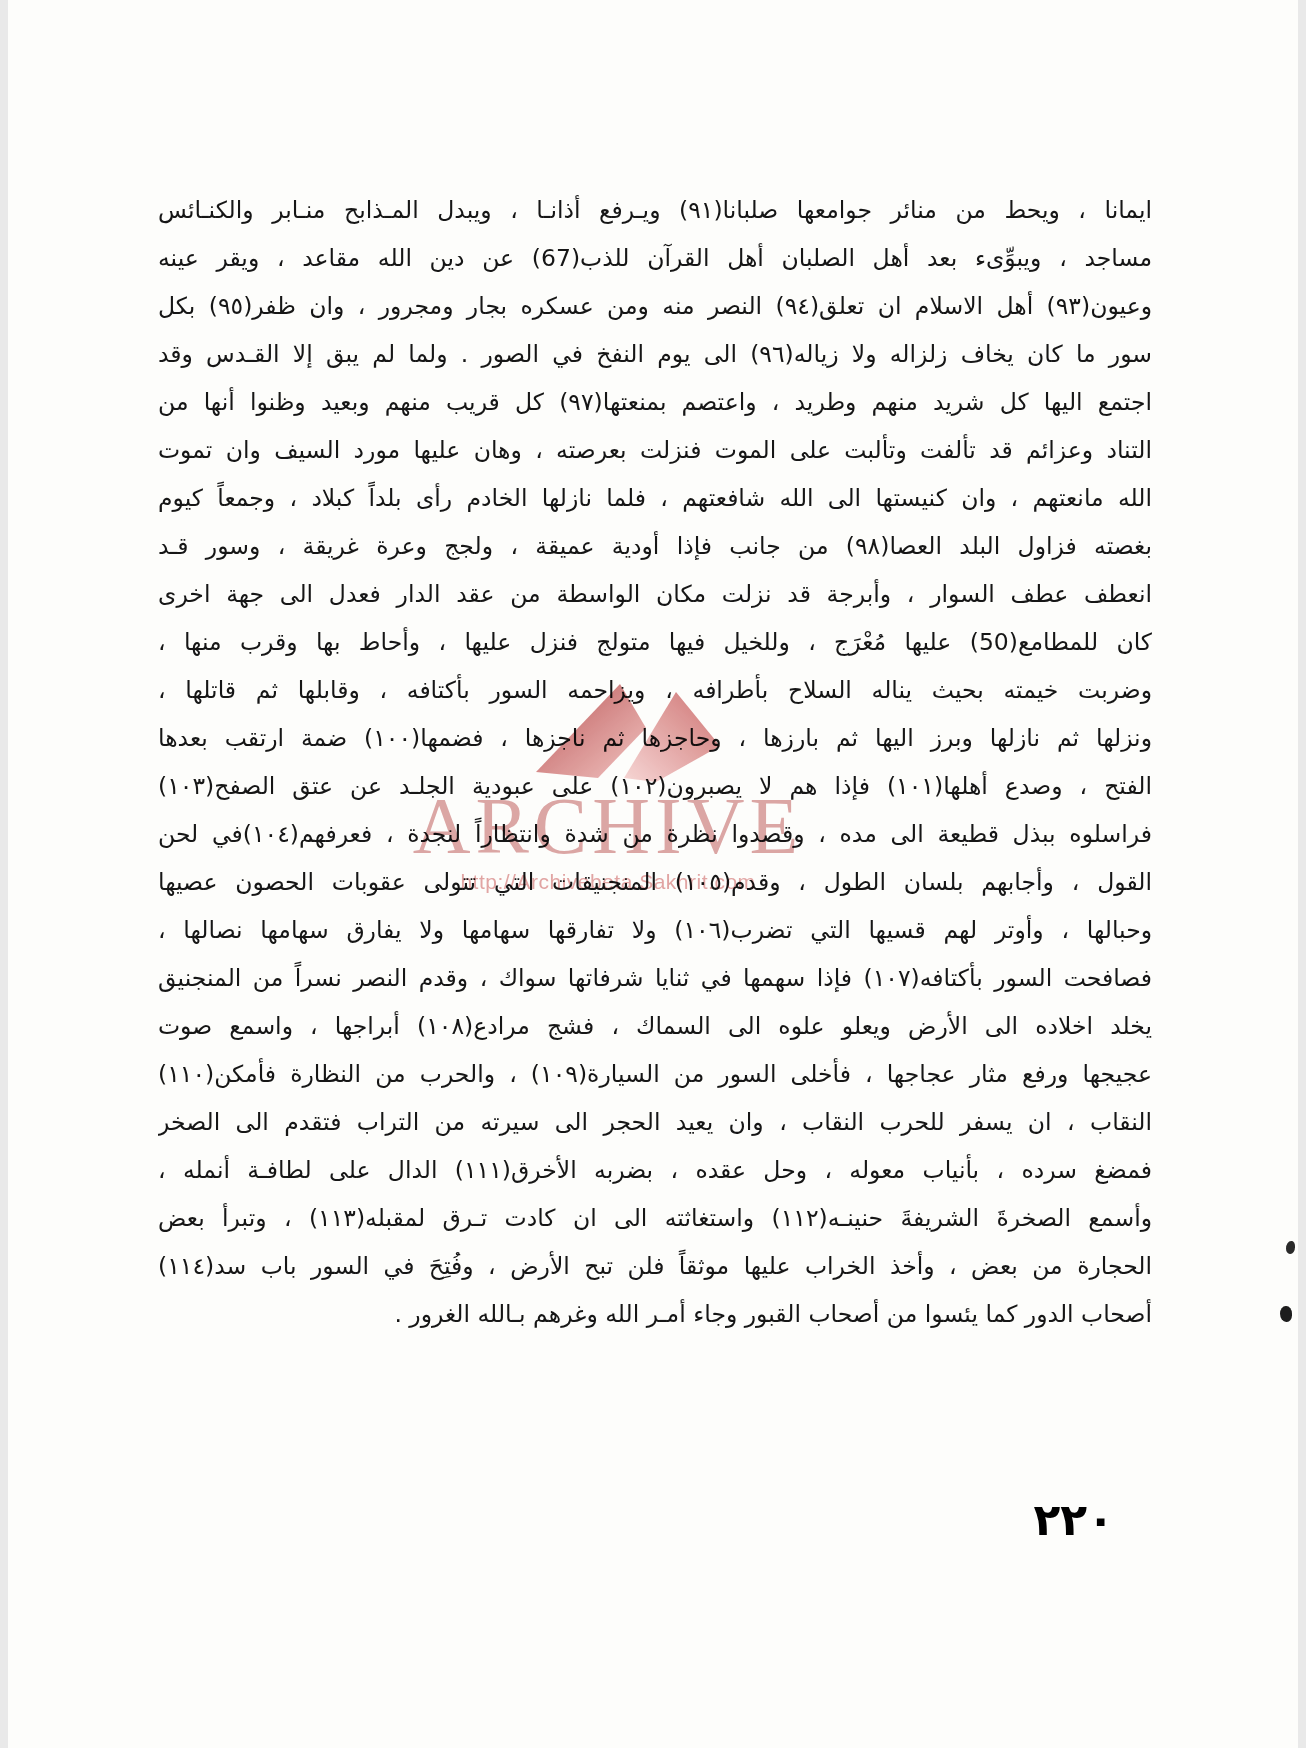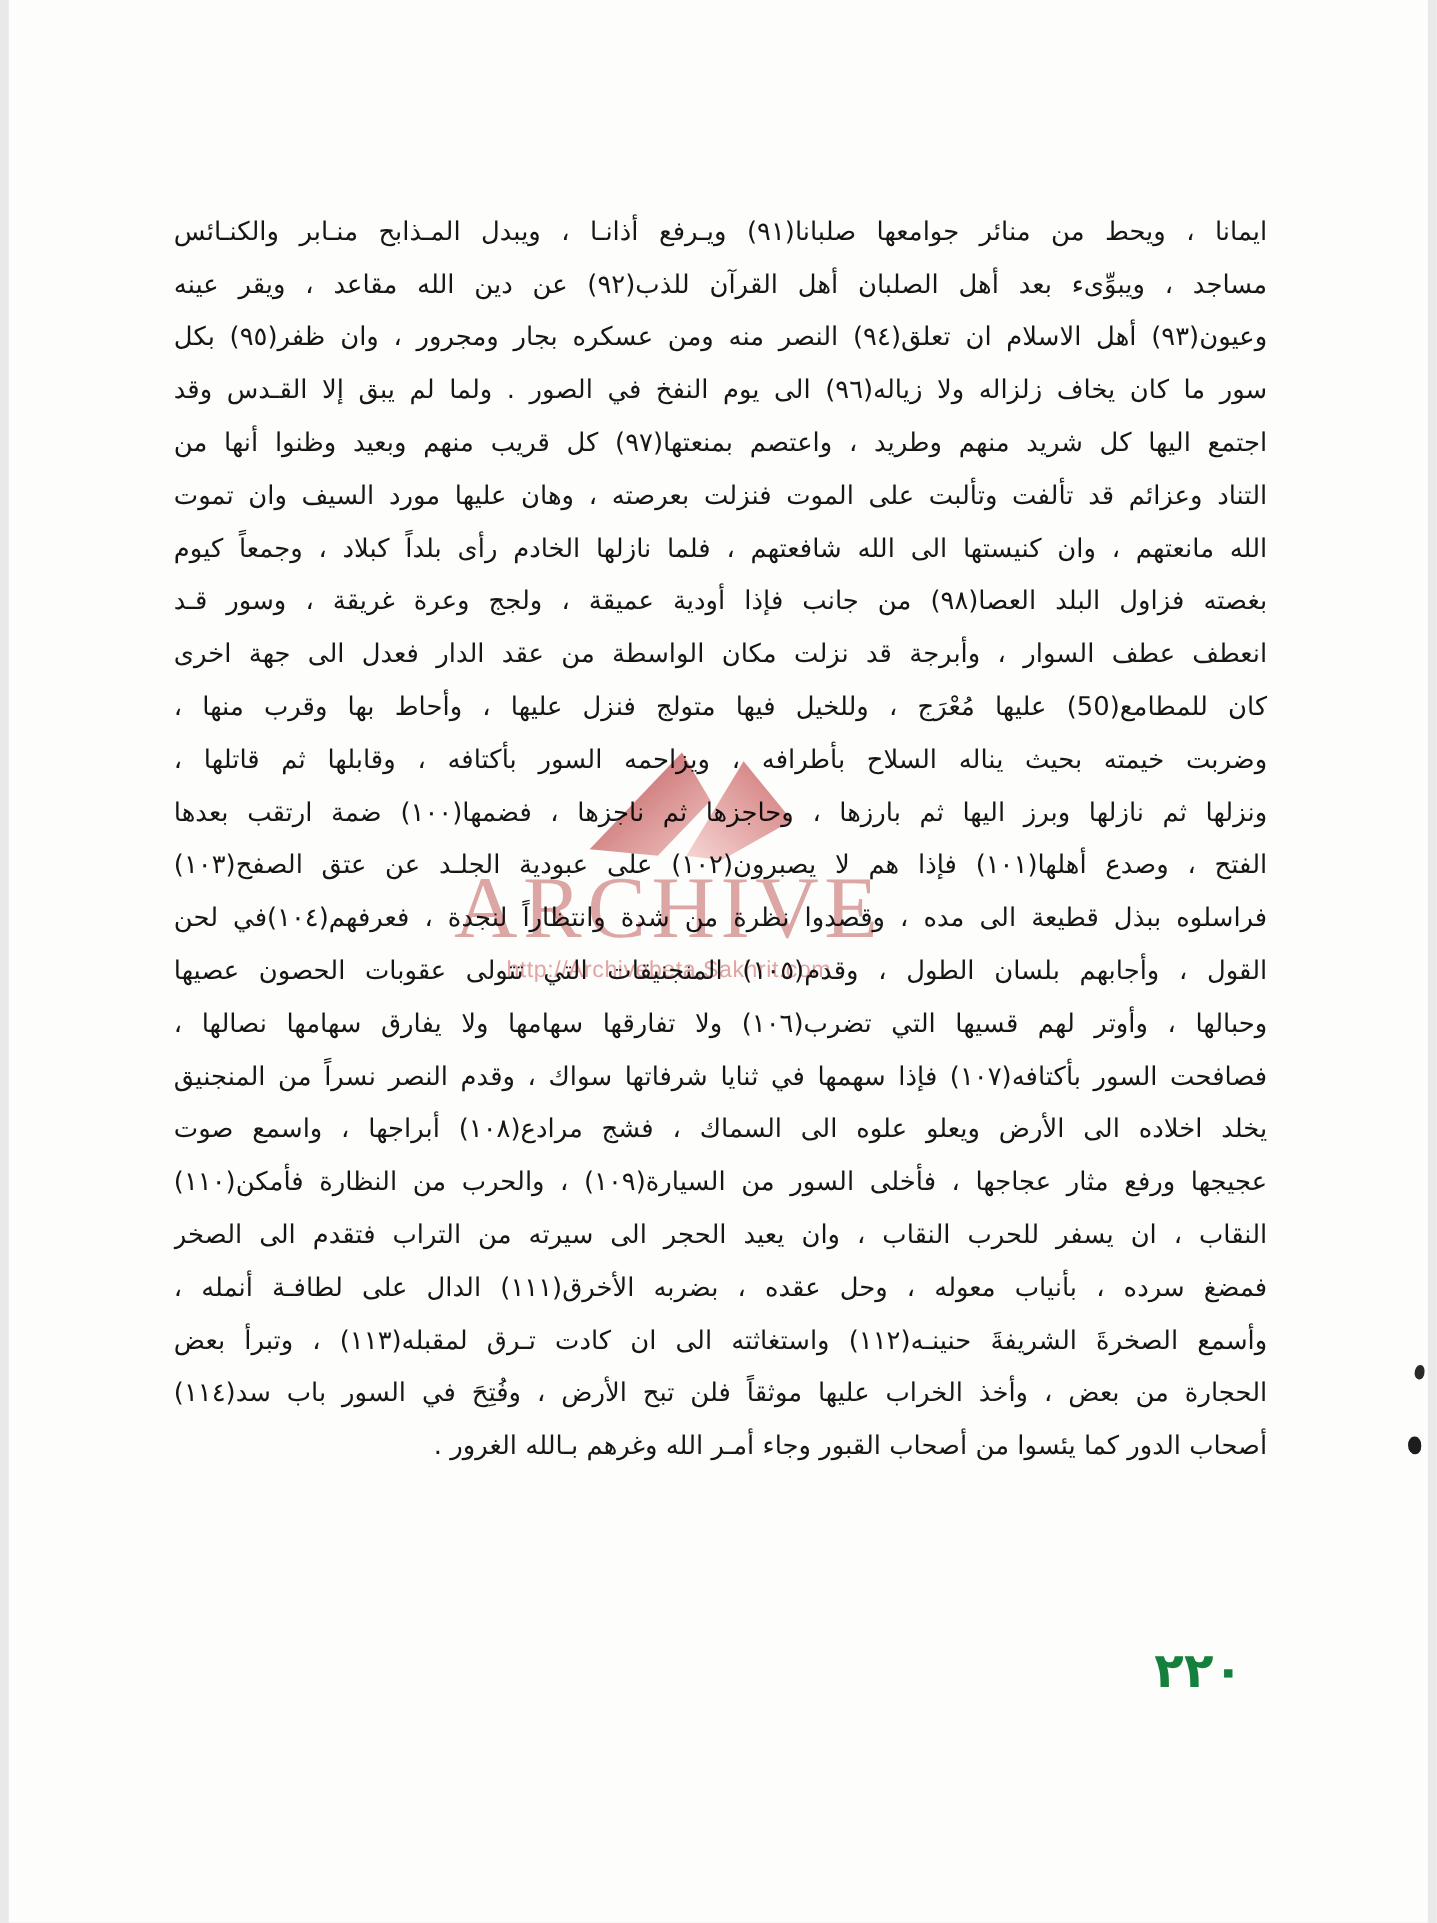--- a/index.html
+++ b/index.html
@@ -61,25 +61,25 @@
     margin-top: 4px;
     font-family: Liberation Sans, sans-serif;
     font-size: 21px;
     color: rgba(216, 130, 130, 0.85);
     letter-spacing: 0.5px;
   }
   
   .page-number {
     position: absolute;
     top: 1494px;
-    right: 168px;
+    right: 184px;
     direction: rtl;
     font-size: 44px;
     font-weight: bold;
-    color: #15803d;
+    color: #000000;
   }
   
   .speck-a {
     position: absolute;
     right: 3px;
     top: 1241px;
     width: 9px;
     height: 13px;
     background: #2a2a2a;
     border-radius: 60% 40% 55% 45%;
@@ -94,21 +94,21 @@
     border-radius: 50% 50% 45% 55%;
   }
 </style>
 </head>
 <body>
 
 <div class="scan-page">
 
   <div class="text-block">
     <p class="line">ايمانا ، ويحط من منائر جوامعها صلبانا(٩١) ويـرفع أذانـا ، ويبدل المـذابح منـابر والكنـائس</p>
-    <p class="line">مساجد ، ويبوِّىء بعد أهل الصلبان أهل القرآن للذب(٩٢) عن دين الله مقاعد ، ويقر عينه</p>
+    <p class="line">مساجد ، ويبوِّىء بعد أهل الصلبان أهل القرآن للذب(67) عن دين الله مقاعد ، ويقر عينه</p>
     <p class="line">وعيون(٩٣) أهل الاسلام ان تعلق(٩٤) النصر منه ومن عسكره بجار ومجرور ، وان ظفر(٩٥) بكل</p>
     <p class="line">سور ما كان يخاف زلزاله ولا زياله(٩٦) الى يوم النفخ في الصور . ولما لم يبق إلا القـدس وقد</p>
     <p class="line">اجتمع اليها كل شريد منهم وطريد ، واعتصم بمنعتها(٩٧) كل قريب منهم وبعيد وظنوا أنها من</p>
     <p class="line">التناد وعزائم قد تألفت وتألبت على الموت فنزلت بعرصته ، وهان عليها مورد السيف وان تموت</p>
     <p class="line">الله مانعتهم ، وان كنيستها الى الله شافعتهم ، فلما نازلها الخادم رأى بلداً كبلاد ، وجمعاً كيوم</p>
     <p class="line">بغصته فزاول البلد العصا(٩٨) من جانب فإذا أودية عميقة ، ولجج وعرة غريقة ، وسور قـد</p>
     <p class="line">انعطف عطف السوار ، وأبرجة قد نزلت مكان الواسطة من عقد الدار فعدل الى جهة اخرى</p>
     <p class="line">كان للمطامع(50) عليها مُعْرَج ، وللخيل فيها متولج فنزل عليها ، وأحاط بها وقرب منها ،</p>
     <p class="line">وضربت خيمته بحيث يناله السلاح بأطرافه ، ويزاحمه السور بأكتافه ، وقابلها ثم قاتلها ،</p>
     <p class="line">ونزلها ثم نازلها وبرز اليها ثم بارزها ، وحاجزها ثم ناجزها ، فضمها(١٠٠) ضمة ارتقب بعدها</p>

